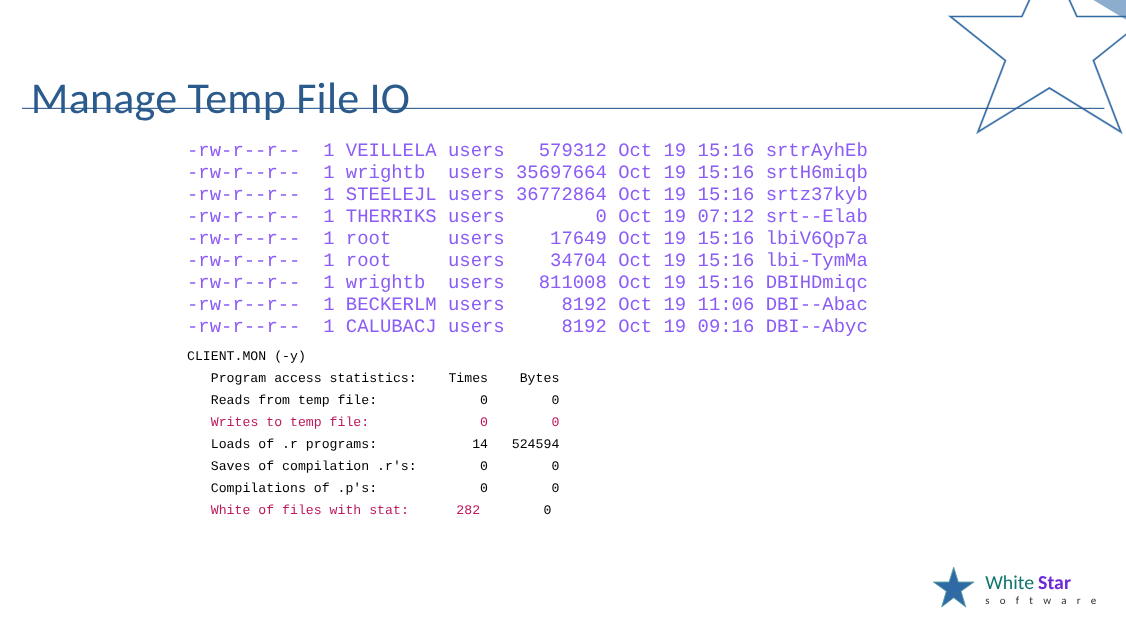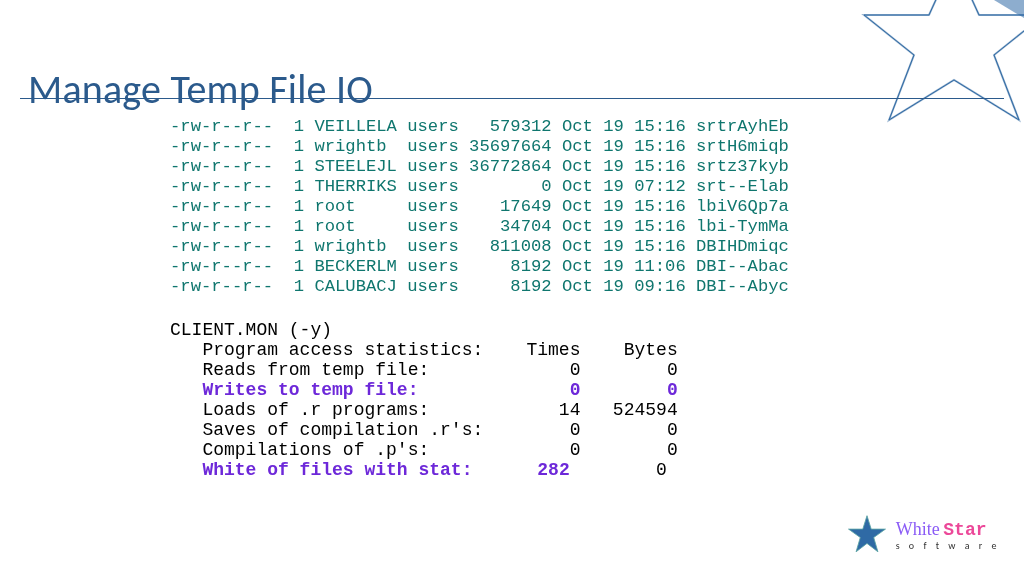--- a/index.html
+++ b/index.html
@@ -30,40 +30,40 @@
     position: absolute;
     left: 20px;
     top: 98px;
     width: 984px;
     height: 0;
     border-top: 1.5px solid #2b5a8c;
   }
   .mono-block {
     position: absolute;
     left: 170px;
-    top: 100px;
+    top: 112px;
     font-family: "Courier New", Courier, monospace;
     font-size: 17.2px;
     line-height: 20px;
     white-space: pre;
-    color: #0f766e;
+    color: #8b5cf6;
   }
   .stats-block {
     position: absolute;
     left: 170px;
     top: 302px;
     font-family: "Courier New", Courier, monospace;
-    font-size: 18px;
+    font-size: 12px;
     line-height: 20px;
     white-space: pre;
     color: #000;
   }
   .hl {
-    color: #6d28d9;
-    font-weight: bold;
+    color: #be185d;
+    font-weight: normal;
   }
   
   .deco-star {
     position: absolute;
     right: -40px;
     top: -40px;
     width: 220px;
     height: 180px;
     pointer-events: none;
   }
@@ -72,22 +72,22 @@
     right: 24px;
     bottom: 20px;
     display: flex;
     align-items: center;
     gap: 8px;
   }
   .logo-text {
     line-height: 1;
     color: #264e7a;
   }
-  .logo-text .w1 { font-size: 18px; font-weight: 400; color:#8b5cf6;font-family:Liberation Serif, serif; }
-  .logo-text .w2 { font-size: 18px; font-weight: 700; color:#ec4899;font-family:Liberation Mono, monospace; }
+  .logo-text .w1 { font-size: 18px; font-weight: 400; color:#0f766e; }
+  .logo-text .w2 { font-size: 18px; font-weight: 700; color:#6d28d9; }
   .logo-text .sub { display:block; font-size: 10px; letter-spacing: 3.5px; color:#333; margin-top:2px; text-align:center;}
 </style>
 </head>
 <body>
 <div class="slide">
 
   <svg class="deco-star" viewBox="0 0 220 180">
     <polygon points="110,0 135,55 200,55 150,95 175,160 110,120 45,160 70,95 20,55 85,55" fill="#ffffff" stroke="#2f6aa5" stroke-width="1"></polygon>
     <polygon points="110,0 135,55 200,55 150,95 175,160 110,120 45,160 70,95 20,55 85,55" fill="none" stroke="#326aa2" stroke-width="2" opacity="0.5"></polygon>
     <polygon points="160,-10 220,30 200,70 150,40" fill="#2f6aa5" opacity="0.55"></polygon>

